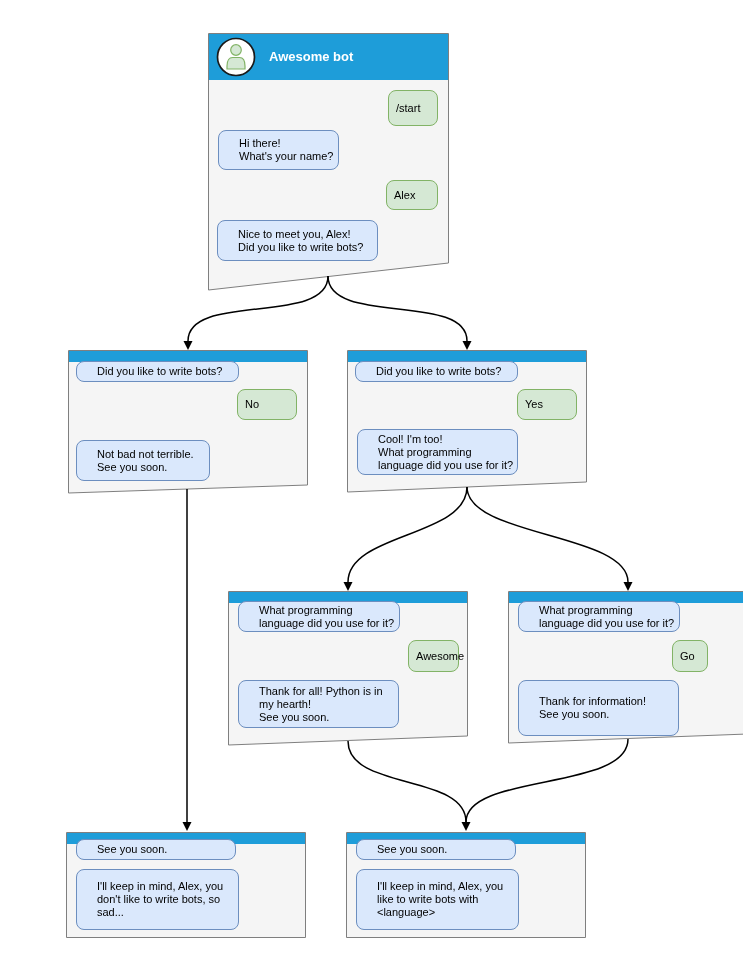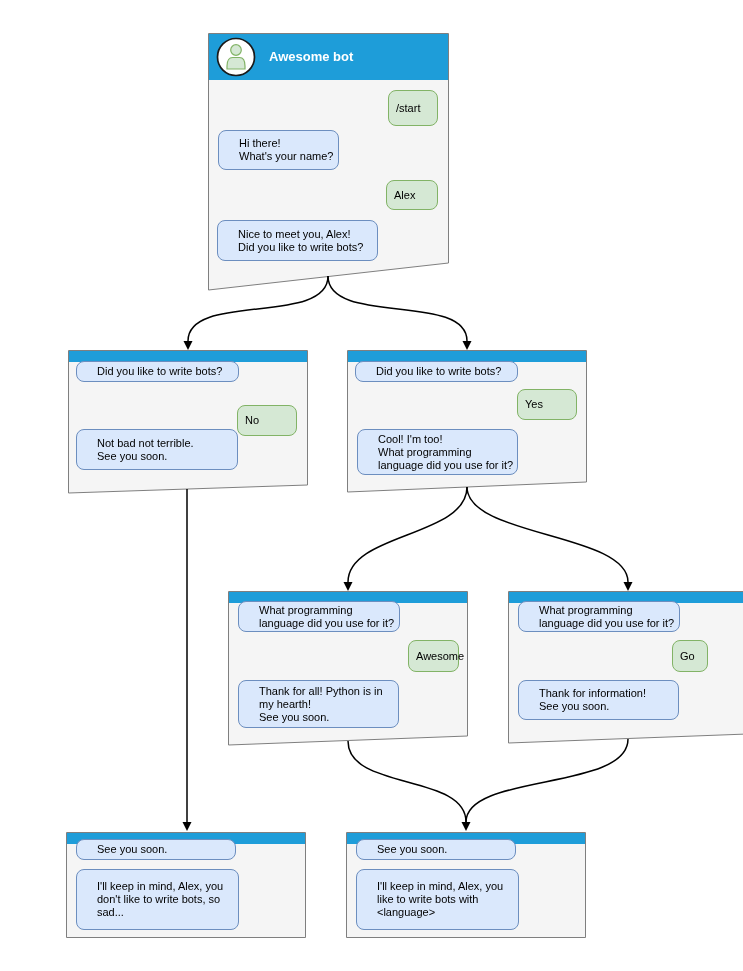--- a/index.html
+++ b/index.html
@@ -60,22 +60,22 @@
     <div class="bubble bot" style="left:9px;top:187px;width:161px;height:41px">Nice to meet you, Alex!
 Did you like to write bots?</div>
   </div>
 
   <div class="window" style="left:32px;top:350px;width:240px;height:145px">
     <svg class="bg" width="240" height="145">
       <polygon points="0.5,0.5 239.5,0.5 239.5,135 0.5,143" fill="#F5F5F5" stroke="#7F7F7F"></polygon>
     </svg>
     <div class="minibar"></div>
     <div class="bubble bot" style="left:8px;top:11px;width:163px;height:21px">Did you like to write bots?</div>
-    <div class="bubble user" style="left:169px;top:55px;width:60px;height:31px">No</div>
-    <div class="bubble bot" style="left:8px;top:79px;width:162px;height:41px">Not bad not terrible.
+    <div class="bubble user" style="left:169px;top:39px;width:60px;height:31px">No</div>
+    <div class="bubble bot" style="left:8px;top:90px;width:134px;height:41px">Not bad not terrible.
 See you soon.</div>
   </div>
 
   <div class="window" style="left:311px;top:350px;width:240px;height:145px">
     <svg class="bg" width="240" height="145">
       <polygon points="0.5,0.5 239.5,0.5 239.5,132 0.5,142" fill="#F5F5F5" stroke="#7F7F7F"></polygon>
     </svg>
     <div class="minibar"></div>
     <div class="bubble bot" style="left:8px;top:11px;width:163px;height:21px">Did you like to write bots?</div>
     <div class="bubble user" style="left:170px;top:39px;width:60px;height:31px">Yes</div>
@@ -98,21 +98,21 @@
   </div>
 
   <div class="window" style="left:472px;top:591px;width:240px;height:160px">
     <svg class="bg" width="240" height="160">
       <polygon points="0.5,0.5 239.5,0.5 239.5,143 0.5,152" fill="#F5F5F5" stroke="#7F7F7F"></polygon>
     </svg>
     <div class="minibar"></div>
     <div class="bubble bot" style="left:10px;top:10px;width:162px;height:31px">What programming
 language did you use for it?</div>
     <div class="bubble user" style="left:164px;top:49px;width:36px;height:32px">Go</div>
-    <div class="bubble bot" style="left:10px;top:89px;width:161px;height:40px">Thank for information!
+    <div class="bubble bot" style="left:10px;top:89px;width:161px;height:56px">Thank for information!
 See you soon.</div>
   </div>
 
   <div class="window" style="left:30px;top:832px;width:240px;height:106px">
     <svg class="bg" width="240" height="106">
       <polygon points="0.5,0.5 239.5,0.5 239.5,105.5 0.5,105.5" fill="#F5F5F5" stroke="#7F7F7F"></polygon>
     </svg>
     <div class="minibar"></div>
     <div class="bubble bot" style="left:10px;top:7px;width:160px;height:21px">See you soon.</div>
     <div class="bubble bot" style="left:10px;top:37px;width:163px;height:61px">I'll keep in mind, Alex, you

